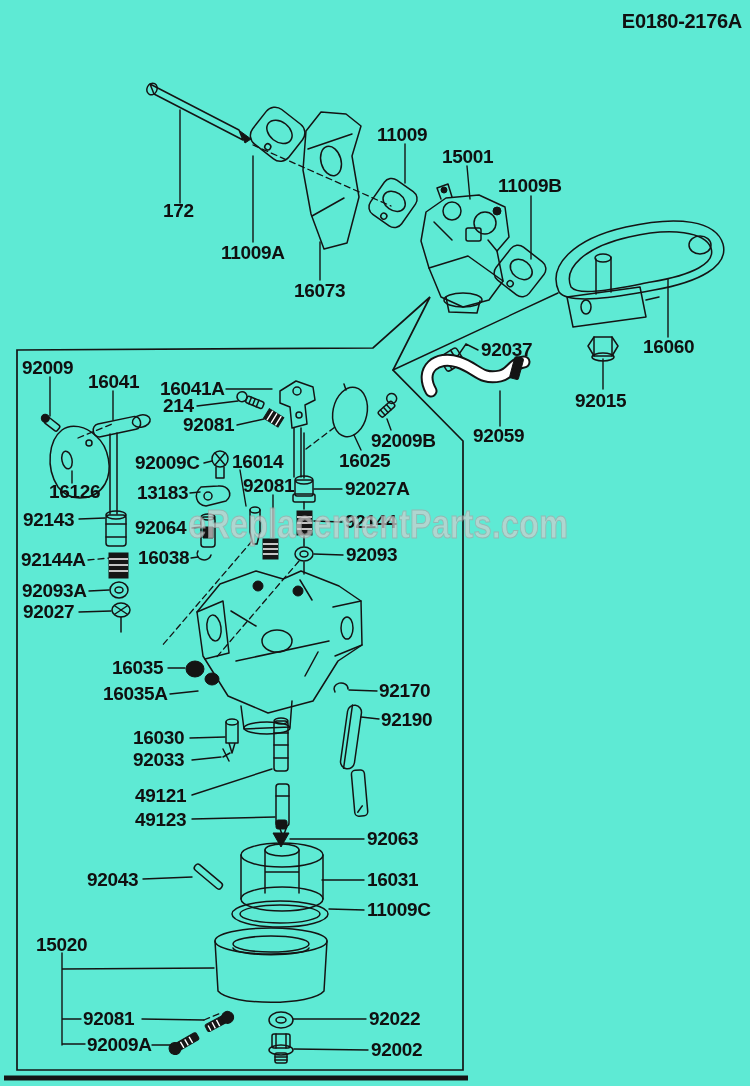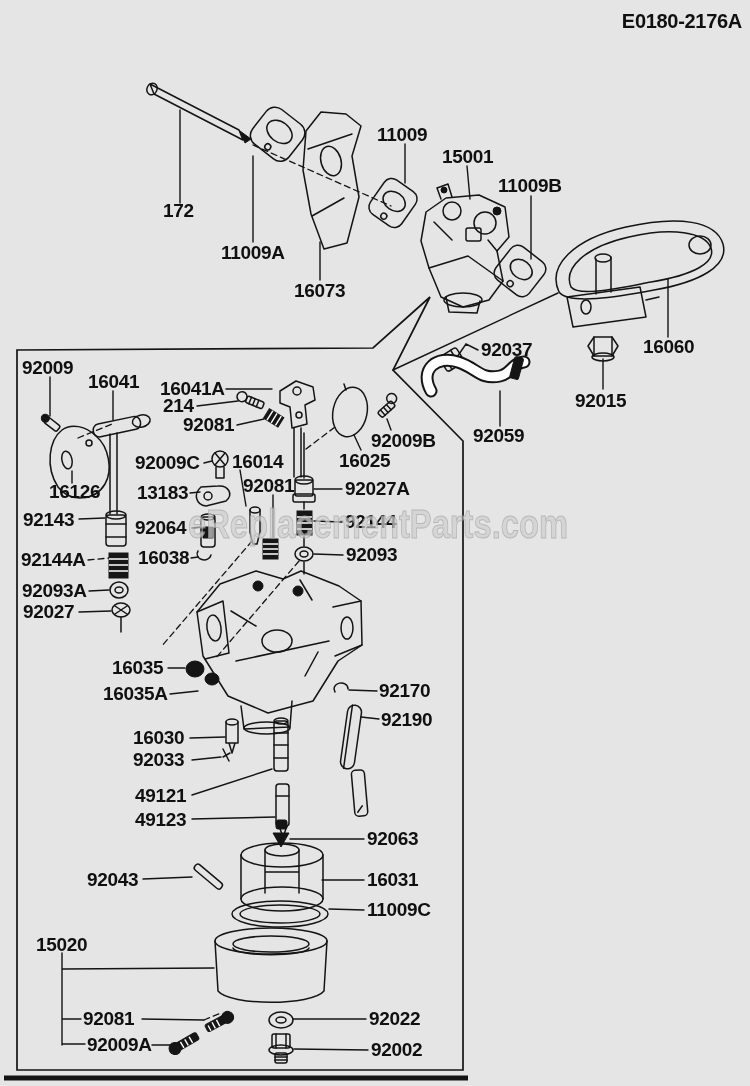--- a/index.html
+++ b/index.html
@@ -1,16 +1,16 @@
 <!DOCTYPE html>
 <html><head>
 <meta charset="utf-8">
 <style>
   html,body{margin:0;padding:0;background:#ffffff;}
-  .page{position:relative;width:750px;height:1086px;background:#e5e5e5;overflow:hidden;
+  .page{position:relative;width:750px;height:1086px;background:#5eead4;overflow:hidden;
         font-family:"Liberation Sans",sans-serif;}
   svg{display:block;}
   .ln{fill:none;stroke:#141414;stroke-width:1.5;stroke-linejoin:round;stroke-linecap:round;}
   .dk{fill:#141414;stroke:#141414;stroke-width:1;stroke-linejoin:round;}
   .spr{fill:#161616;stroke:#161616;stroke-width:1;}
   .wl{fill:none;stroke:#ffffff;stroke-width:1.4;}
   .leader{fill:none;stroke:#141414;stroke-width:1.4;stroke-linecap:round;}
   .dash{fill:none;stroke:#141414;stroke-width:1.3;stroke-dasharray:6 4;stroke-linecap:round;}
   .box{fill:none;stroke:#141414;stroke-width:1.7;stroke-linejoin:miter;}
   text.part{font-family:"Liberation Sans",sans-serif;font-weight:bold;font-size:19px;

